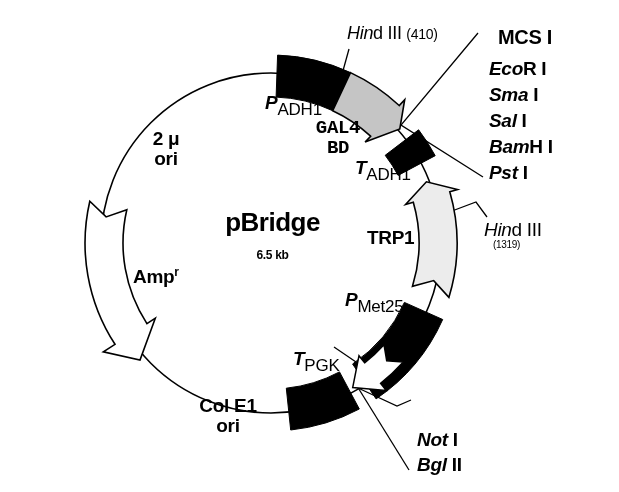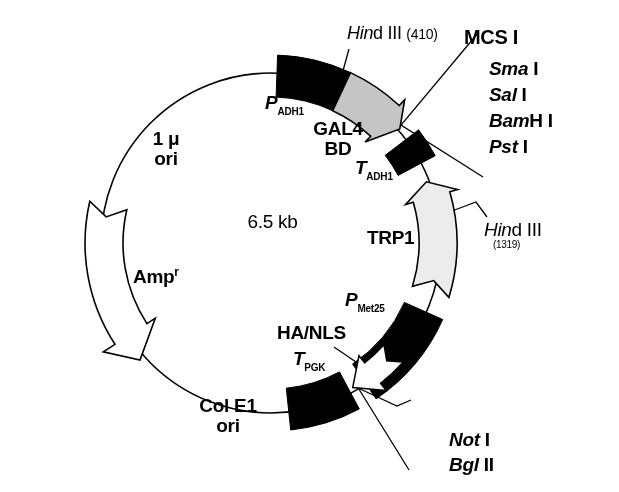--- a/index.html
+++ b/index.html
@@ -5,26 +5,26 @@
   html,body{margin:0;padding:0;background:#fff;}
   #stage{position:relative;width:577px;height:492px;background:#ffffff;overflow:hidden;
          font-family:"Liberation Sans","DejaVu Sans",sans-serif;color:#000;}
   #plasmid-svg{position:absolute;left:0;top:0;}
   .lbl{position:absolute;white-space:nowrap;letter-spacing:-0.3px;line-height:1.05;}
   .b{font-weight:700;}
   .it{font-style:italic;}
   .f19{font-size:19px;}
   .f20{font-size:20px;}
   .small{font-size:14px;}
-  .sub{font-size:10px;font-weight:700;vertical-align:-6px;letter-spacing:-0.2px;}
+  .sub{font-size:17px;font-weight:400;vertical-align:-6px;letter-spacing:-0.2px;}
   .sup{font-size:12px;font-weight:700;vertical-align:7px;}
   .center{text-align:center;}
   .enzyme-list{line-height:26px;font-size:19px;font-weight:700;}
   .title-name{font-size:26px;font-weight:700;letter-spacing:-0.5px;}
-  .title-size{font-size:19px;font-weight:400;margin-top:3px;}
+  .title-size{font-size:12px;font-weight:700;margin-top:13px;}
 </style>
 </head>
 <body>
 
 <div id="stage">
 
   <svg id="plasmid-svg" width="619" height="492" viewBox="0 0 619 492">
 
     <circle cx="271" cy="243" r="170" fill="none" stroke="#000" stroke-width="1.6"></circle>
 
@@ -50,71 +50,72 @@
     <path d="M 359.3,409.0 A 188,188 0 0 1 290.7,430.0 L 286.3,388.2 A 146,146 0 0 0 339.5,371.9 Z" fill="#000" stroke="#000" stroke-width="1"></path>
 
     <path d="M 384.0,344.7 L 386.7,360.7 L 403.3,362.1 A 178,178 0 0 1 380.6,383.3 L 386.1,390.4 L 352.7,387.5 L 359.0,355.7 L 364.6,362.8 A 152,152 0 0 0 384.0,344.7 Z" fill="#ffffff" stroke="#000" stroke-width="1.5" stroke-linejoin="miter"></path>
   </svg>
 
   <div class="lbl" style="left:347px;top:24px;font-size:18px;">
     <span class="it">Hin</span><span>d III</span>
     <span class="small">(410)</span>
   </div>
 
-  <div class="lbl f20 b" style="left:464px;top:27px;text-align:center;">MCS I</div>
+  <div class="lbl f20 b" style="left:498px;top:27px;text-align:center;">MCS I</div>
 
   <div class="lbl enzyme-list" style="left:489px;top:56px;">
+    <div><span class="it">Eco</span><span>R I</span></div>
     <div><span class="it">Sma</span><span> I</span></div>
     <div><span class="it">Sal</span><span> I</span></div>
     <div><span class="it">Bam</span><span>H I</span></div>
     <div><span class="it">Pst</span><span> I</span></div>
   </div>
 
   <div class="lbl" style="left:484px;top:220px;font-size:19px;">
     <div><span class="it">Hin</span><span>d III</span></div>
     <div class="small" style="padding-left:9px;font-size:10px;">(1319)</div>
   </div>
 
   <div class="lbl f19 b" style="left:265px;top:93px;">
     <span class="it">P</span><span class="sub">ADH1</span>
   </div>
 
-  <div class="lbl f19 b center" style="left:310px;top:119px;width:56px;">
+  <div class="lbl f19 b center" style="left:310px;top:119px;width:56px;font-family:Liberation Mono, monospace;">
     <div>GAL4</div>
     <div>BD</div>
   </div>
 
   <div class="lbl f19 b" style="left:355px;top:158px;">
     <span class="it">T</span><span class="sub">ADH1</span>
   </div>
 
   <div class="lbl f19 b" style="left:367px;top:228px;">TRP1</div>
 
   <div class="lbl f19 b" style="left:345px;top:290px;">
     <span class="it">P</span><span class="sub">Met25</span>
   </div>
 
-  <div class="lbl f19 b" style="left:277px;top:323px;">HA/NLS</div>
 
   <div class="lbl f19 b" style="left:293px;top:349px;">
     <span class="it">T</span><span class="sub">PGK</span>
   </div>
 
 
-  <div class="lbl enzyme-list" style="left:417px;top:427px;line-height:25px;margin-left:32px;">
+  <div class="lbl enzyme-list" style="left:417px;top:427px;line-height:25px;">
     <div><span class="it">Not</span><span> I</span></div>
     <div><span class="it">Bgl</span><span> II</span></div>
   </div>
 
   <div class="lbl center" style="left:205px;top:209px;width:135px;">
+    <div class="title-name">pBridge</div>
     <div class="title-size">6.5 kb</div>
   </div>
 
   <div class="lbl f19 b center" style="left:145px;top:129px;width:42px;">
-    <div>1 μ</div>
+    <div>2 μ</div>
     <div>ori</div>
   </div>
 
   <div class="lbl f19 b" style="left:133px;top:266px;">
     <span>Amp</span><span class="sup">r</span>
   </div>
 
   <div class="lbl f19 b center" style="left:198px;top:348px;width:60px;margin-top:48px;">
     <div>Col E1</div>
     <div>ori</div>

